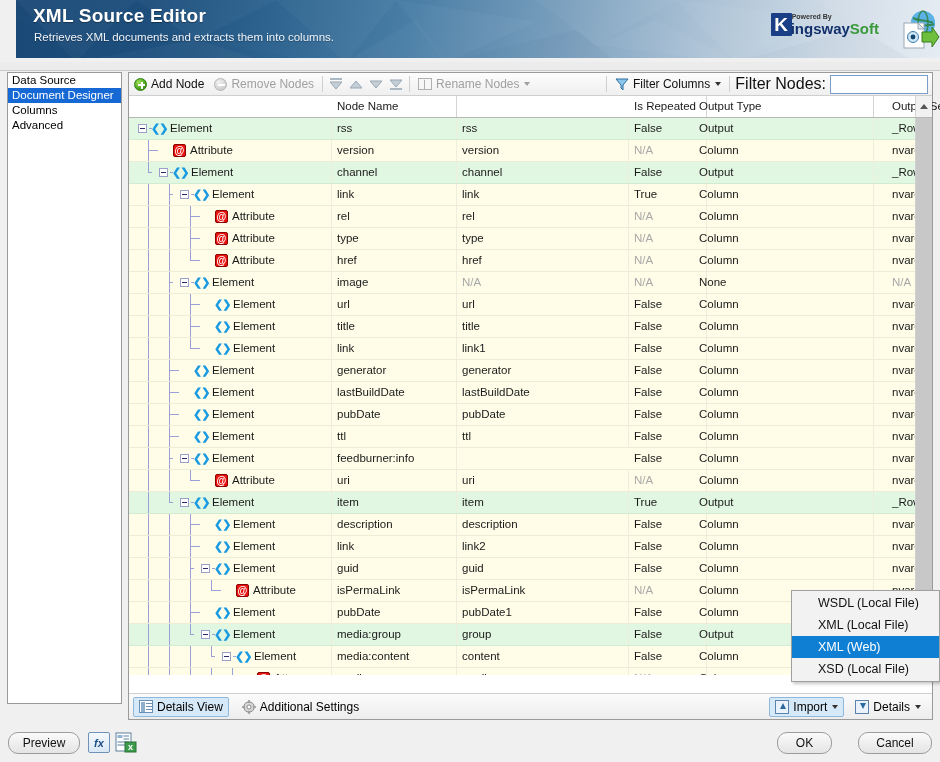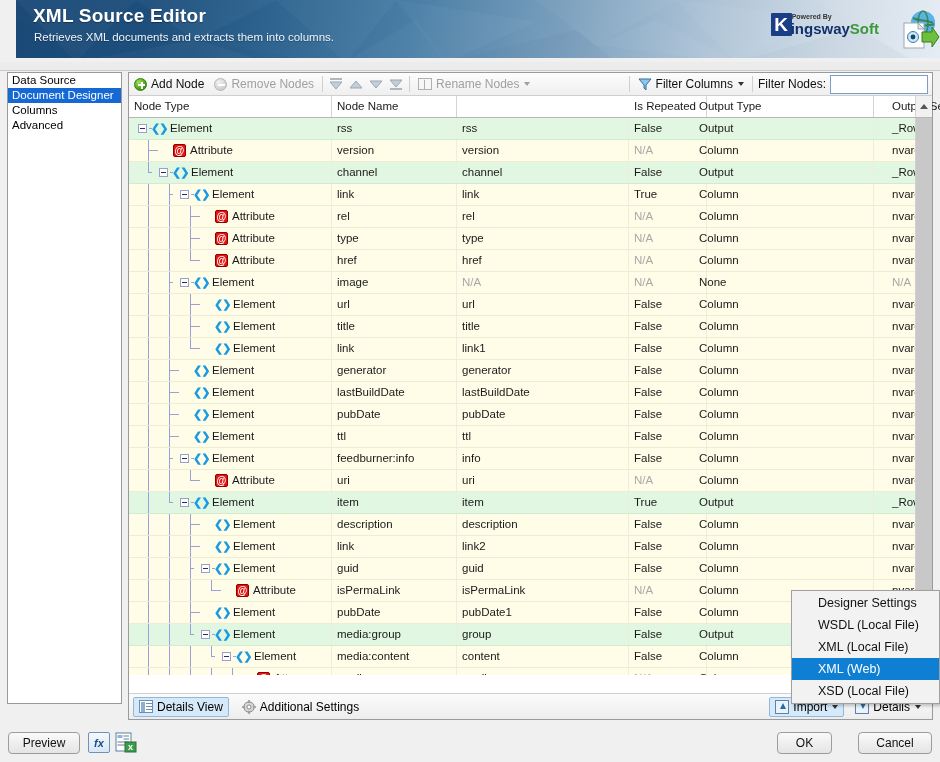--- a/index.html
+++ b/index.html
@@ -86,21 +86,21 @@
     content:''; position:absolute; left:3px; top:5.5px; width:7px; height:2px; background:#fff;
   }
   .circ.green:before {
     content:''; position:absolute; left:5.5px; top:3px; width:2px; height:7px; background:#fff;
   }
   .arrbtn { width:20px; height:19px; display:flex; align-items:center; justify-content:center; }
   .rn-ic { width:14px;height:12px;border:1px solid #b0b0b0;background:#f6f6f6; margin-right:4px; position:relative;}
   .rn-ic:after{content:'';position:absolute;left:5px;top:1px;width:1px;height:10px;background:#b0b0b0;}
   .caret { width:0;height:0;border-left:3.5px solid transparent;border-right:3.5px solid transparent;border-top:4px solid #333; margin-left:5px;}
   .funnel { width:14px;height:13px;margin-right:4px;}
-  #filter-nodes-label{ font-size:12px; color:#101010; margin:0 4px 0 2px;}
+  #filter-nodes-label{ font-size:16px; color:#101010; margin:0 4px 0 2px;}
   #filter-nodes-input{
     height:19px; width:98px; border:1px solid #7b9ec9; background:#fff;
     font-family:"Liberation Sans",sans-serif; font-size:12px; padding:0 3px; outline:none;
   }
 
   
   #ghead {
     position:absolute; left:0; top:23px; width:803px; height:22px;
     background:#ffffff; border-bottom:1px solid #b6b6b6;
   }
@@ -189,21 +189,21 @@
   .mitem {
     height:22px; line-height:22px; padding-left:26px; font-size:12.5px; color:#111; white-space:nowrap; cursor:default;
   }
   .mitem.sel { background:#0f7fd4; color:#ffffff; }
   .mitem.sel .mbar { position:absolute; left:1px; width:3px; height:22px; background:#0f7fd4; }
 
   
   #footer { position:absolute; left:0; top:724px; width:940px; height:38px; background:#f0f0f0; }
   .fbtn {
     position:absolute; height:22px; background:linear-gradient(#fafafa,#e4e4e4);
-    border:1px solid #9d9d9d; border-radius:4px; font-size:12px; color:#111;
+    border:1px solid #9d9d9d; border-radius:10px; font-size:12px; color:#111;
     display:flex; align-items:center; justify-content:center; cursor:default;
   }
   #btn-preview { left:8px; top:8px; width:72px; }
   #btn-ok { left:777px; top:8px; width:55px; }
   #btn-cancel { left:858px; top:8px; width:74px; }
   #fx-ic {
     position:absolute; left:88px; top:8px; width:22px; height:21px;
     border:1px solid #6f93b8; background:linear-gradient(#f4f9fd,#d9e8f5);
     border-radius:2px; color:#1c4e87; font-size:11px; font-style:italic; font-weight:bold;
     display:flex; align-items:center; justify-content:center;
@@ -320,21 +320,20 @@
       <span class="lbl">Filter Columns</span>
       <span class="caret"></span>
     </div>
     <div class="tsep"></div>
     <span id="filter-nodes-label">Filter Nodes:</span>
     <input id="filter-nodes-input" type="text" value="" style="">
     <div style="width:4px"></div>
   </div>
 
   <div id="ghead">
-    <div class="gh c0">Node Type</div>
     <div class="gh c1">Node Name</div>
     <div class="gh c3">Is Repeated</div>
     <div class="gh c4">Output Type</div>
     <div class="gh c5" style="border-right:1px solid #d4d4d4;">Output Settings</div>
     <div id="gh-scroll">
         <div class="up"></div>
       </div>
   </div>
 
   <div id="gbody">
@@ -593,21 +592,20 @@
             <div class="tline" style="left: 19px; top: 0px; width: 1px; height: 22px;"></div>
             <div class="tline" style="left: 40px; top: 0px; width: 1px; height: 22px;"></div>
             <div class="tline" style="left: 40px; top: 10px; width: 4px; height: 1px;"></div>
             <div class="expander" style="left: 51px;"></div>
             <div class="tline" style="left: 62px; top: 10px; width: 3px; height: 1px;"></div>
             <div class="ic-el" style="left: 64px;">❮❯</div>
             <div class="nlabel" style="left: 83px;">Element</div>
           </div>
         </div>
         <div class="cell c1">feedburner:info</div>
-        <div class="cell c2">info</div>
         <div class="cell c3">False</div>
         <div class="cell c4">Column</div>
         <div class="cell c5">nvarchar (255)</div>
       </div>
       <div class="row col">
         <div class="cell c0">
           <div class="tree">
             <div class="tline" style="left: 19px; top: 0px; width: 1px; height: 22px;"></div>
             <div class="tline" style="left: 40px; top: 0px; width: 1px; height: 22px;"></div>
             <div class="tline" style="left: 61px; top: 0px; width: 1px; height: 11px;"></div>
@@ -821,21 +819,20 @@
           </span>
         <span>Details</span>
         <span class="caret"></span>
       </div>
     </div>
   </div>
 </div>
 
 <div id="menu">
   <div class="mrail"></div>
-  <div class="mitem"><span>Designer Settings</span></div>
   <div class="mitem"><span>WSDL (Local File)</span></div>
   <div class="mitem"><span>XML (Local File)</span></div>
   <div class="mitem sel"><span class="mbar"></span><span>XML (Web)</span></div>
   <div class="mitem"><span>XSD (Local File)</span></div>
 </div>
 
 <div id="footer">
   <div class="fbtn" id="btn-preview">
       <span>Preview</span>
     </div>

